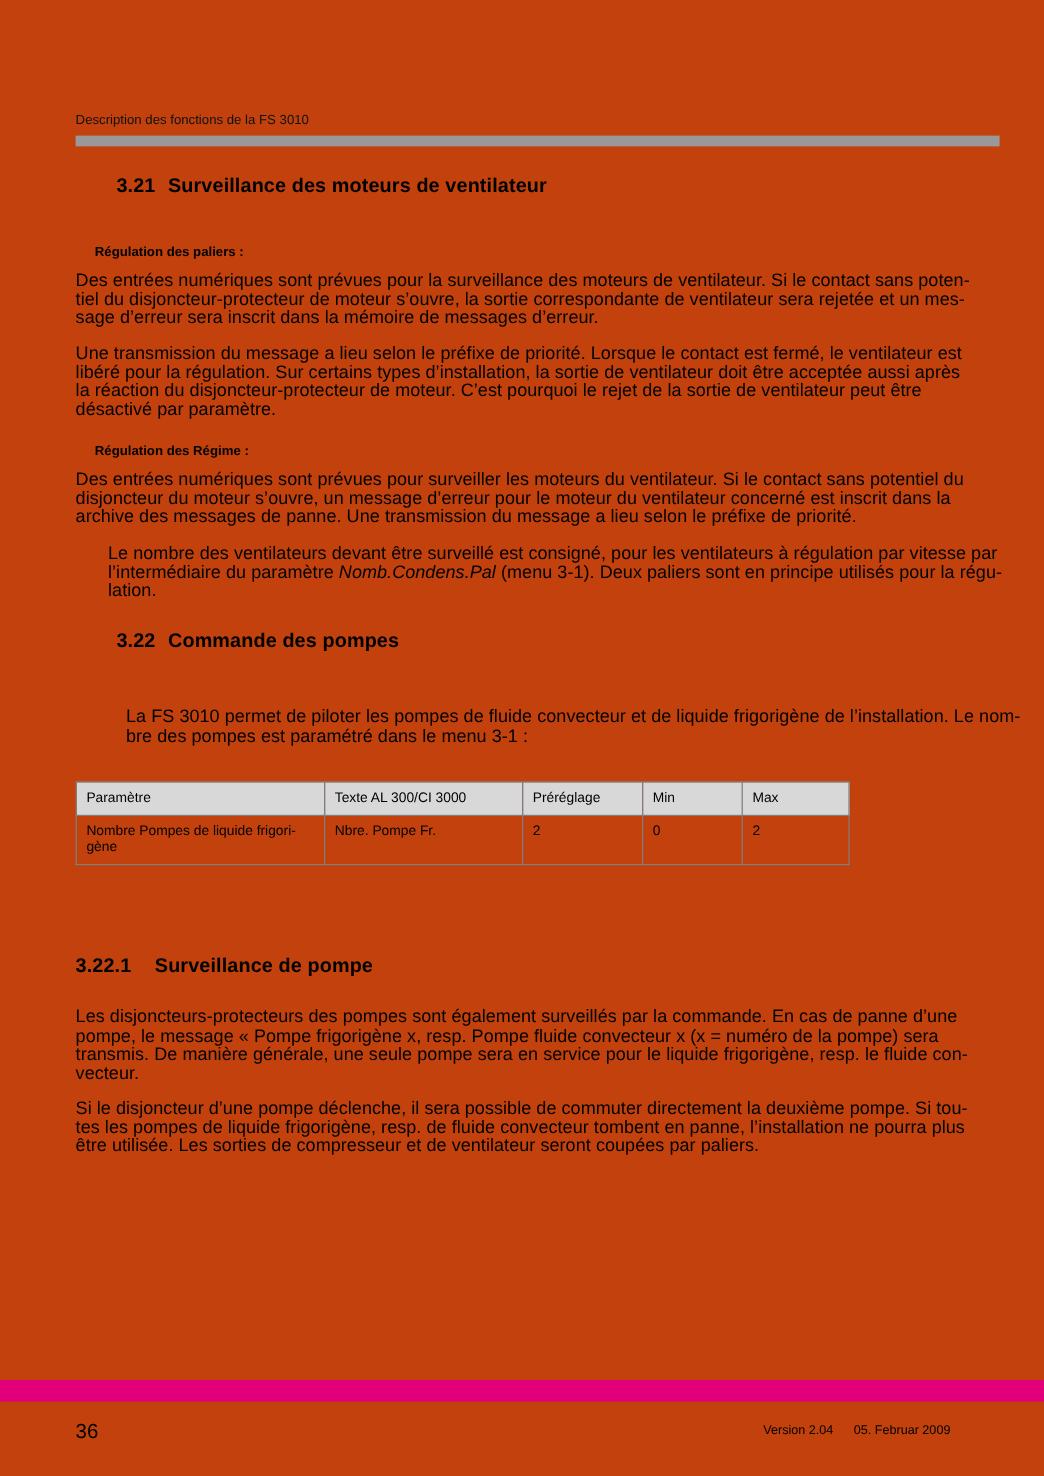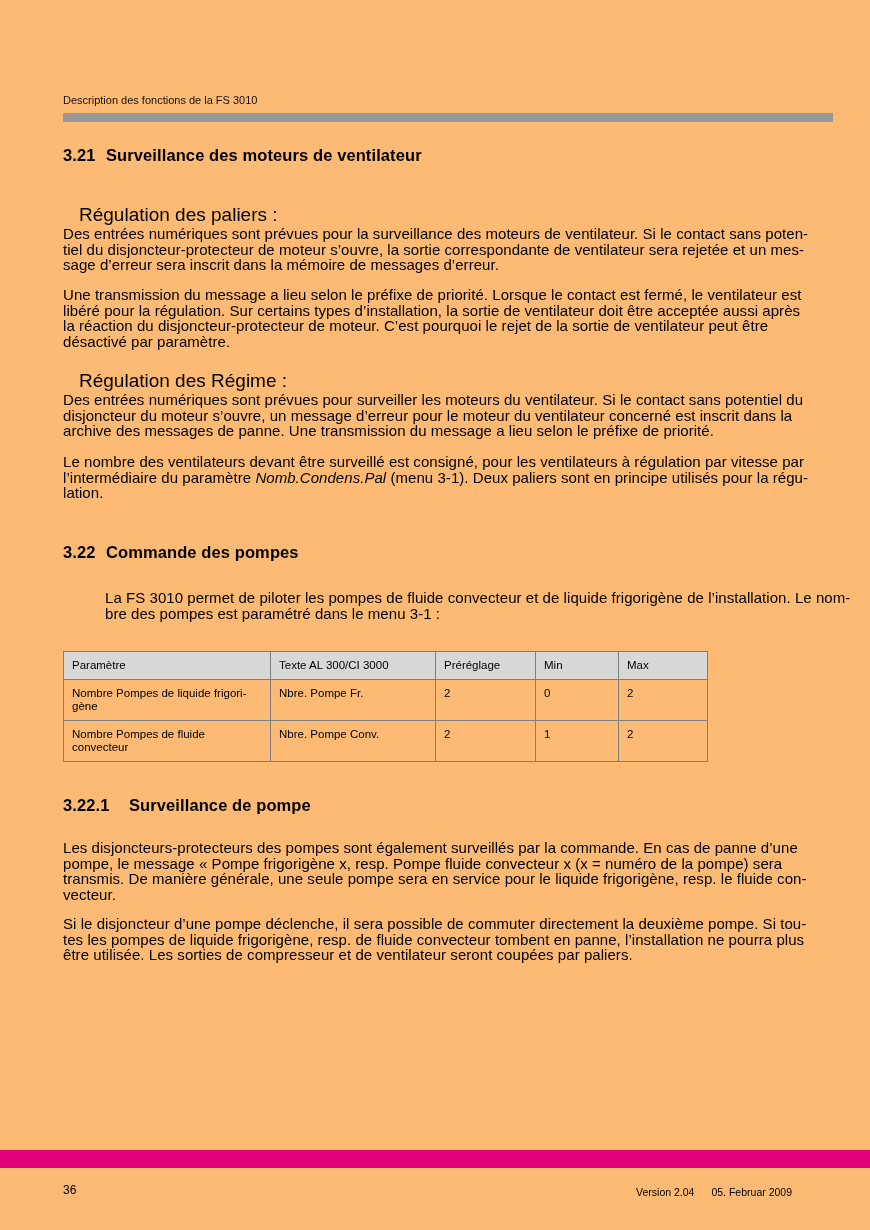--- a/index.html
+++ b/index.html
@@ -3,48 +3,48 @@
 <meta charset="utf-8">
 <style>
   :root{
     --accent:#e2007a;
     --header-bar:#999999;
     --table-header-bg:#d8d8d8;
     --table-border:#7f7f7f;
   }
   html,body{margin:0;padding:0;background:#ffffff;}
   .page{
-    position:relative;width:870px;height:1230px;background:#fdba74;
+    position:relative;width:870px;height:1230px;background:#c2410c;
     font-family:"Liberation Sans",sans-serif;color:#000;overflow:hidden;
   }
   .abs{position:absolute;}
   .running-header{left:63px;top:94px;font-size:11px;color:#111;}
   .header-rule{left:63px;top:113px;width:770px;height:9px;background:var(--header-bar);}
   .h1{left:63px;font-size:16.5px;font-weight:bold;letter-spacing:0.1px;white-space:nowrap;}
-  .h1 .num{display:inline-block;min-width:43px;}
+  .h1 .num{display:inline-block;min-width:43px;margin-left:34px;}
   .h1 .num-wide{display:inline-block;min-width:66px;}
-  .subhead{left:63px;font-size:19px;font-weight:normal;padding-left:16px;}
+  .subhead{left:63px;font-size:11px;font-weight:bold;padding-left:16px;}
   .para{
     left:63px;width:765px;font-size:15px;line-height:15.7px;
     white-space:pre-line;letter-spacing:0.05px;
   }
   .para .it{font-style:italic;}
   .ptable{
     left:63px;top:651px;border-collapse:collapse;font-size:11.5px;line-height:13px;
     table-layout:fixed;
     padding-left:10px;
   }
   .ptable th,.ptable td{
     border:1px solid var(--table-border);
     padding:7px 8px;text-align:left;vertical-align:top;
     font-weight:normal;white-space:pre-line;
   }
   .ptable th{background:var(--table-header-bg);vertical-align:middle;}
   .bottom-bar{left:0;top:1150px;width:870px;height:18px;background:var(--accent);}
-  .page-number{left:63px;top:1183px;font-size:12px;}
+  .page-number{left:63px;top:1183px;font-size:17px;}
   .footer-right{right:78px;top:1186px;font-size:10.5px;display:flex;gap:17px;}
 </style>
 </head>
 <body>
 
 <div class="page">
 
   <div class="abs running-header">Description des fonctions de la FS 3010</div>
   <div class="abs header-rule"></div>
 
@@ -62,25 +62,25 @@
 libéré pour la régulation. Sur certains types d’installation, la sortie de ventilateur doit être acceptée aussi après
 la réaction du disjoncteur-protecteur de moteur. C’est pourquoi le rejet de la sortie de ventilateur peut être
 désactivé par paramètre.</div>
 
   <div class="abs subhead" style="top:370px;">Régulation des Régime :</div>
 
   <div class="abs para" style="top:392px;">Des entrées numériques sont prévues pour surveiller les moteurs du ventilateur. Si le contact sans potentiel du
 disjoncteur du moteur s’ouvre, un message d’erreur pour le moteur du ventilateur concerné est inscrit dans la
 archive des messages de panne. Une transmission du message a lieu selon le préfixe de priorité.</div>
 
-  <div class="abs para" style="top:454px;"><span>Le nombre des ventilateurs devant être surveillé est consigné, pour les ventilateurs à régulation par vitesse par
+  <div class="abs para" style="top:454px;margin-left:27px;"><span>Le nombre des ventilateurs devant être surveillé est consigné, pour les ventilateurs à régulation par vitesse par
 l’intermédiaire du paramètre </span><span class="it">Nomb.Condens.Pal</span><span> (menu 3-1). Deux paliers sont en principe utilisés pour la régu-
 lation.</span></div>
 
-  <div class="abs h1" style="top:543px;">
+  <div class="abs h1" style="top:525px;">
     <span class="num">3.22</span><span>Commande des pompes</span>
   </div>
 
   <div class="abs para" style="top:590px;margin-left:42px;">La FS 3010 permet de piloter les pompes de fluide convecteur et de liquide frigorigène de l’installation. Le nom-
 bre des pompes est paramétré dans le menu 3-1 :</div>
 
   <table class="abs ptable">
     <colgroup>
       <col style="width:207px">
         <col style="width:165px">
@@ -99,27 +99,20 @@
     </thead>
     <tbody>
       <tr>
         <td>Nombre Pompes de liquide frigori-
 gène</td>
         <td>Nbre. Pompe Fr.</td>
         <td>2</td>
         <td>0</td>
         <td>2</td>
       </tr>
-      <tr>
-        <td>Nombre Pompes de fluide convecteur</td>
-        <td>Nbre. Pompe Conv.</td>
-        <td>2</td>
-        <td>1</td>
-        <td>2</td>
-      </tr>
     </tbody>
   </table>
 
   <div class="abs h1" style="top:796px;">
     <span class="num-wide">3.22.1</span><span>Surveillance de pompe</span>
   </div>
 
   <div class="abs para" style="top:916px;">Si le disjoncteur d’une pompe déclenche, il sera possible de commuter directement la deuxième pompe. Si tou-
 tes les pompes de liquide frigorigène, resp. de fluide convecteur tombent en panne, l’installation ne pourra plus
 être utilisée. Les sorties de compresseur et de ventilateur seront coupées par paliers.</div>

